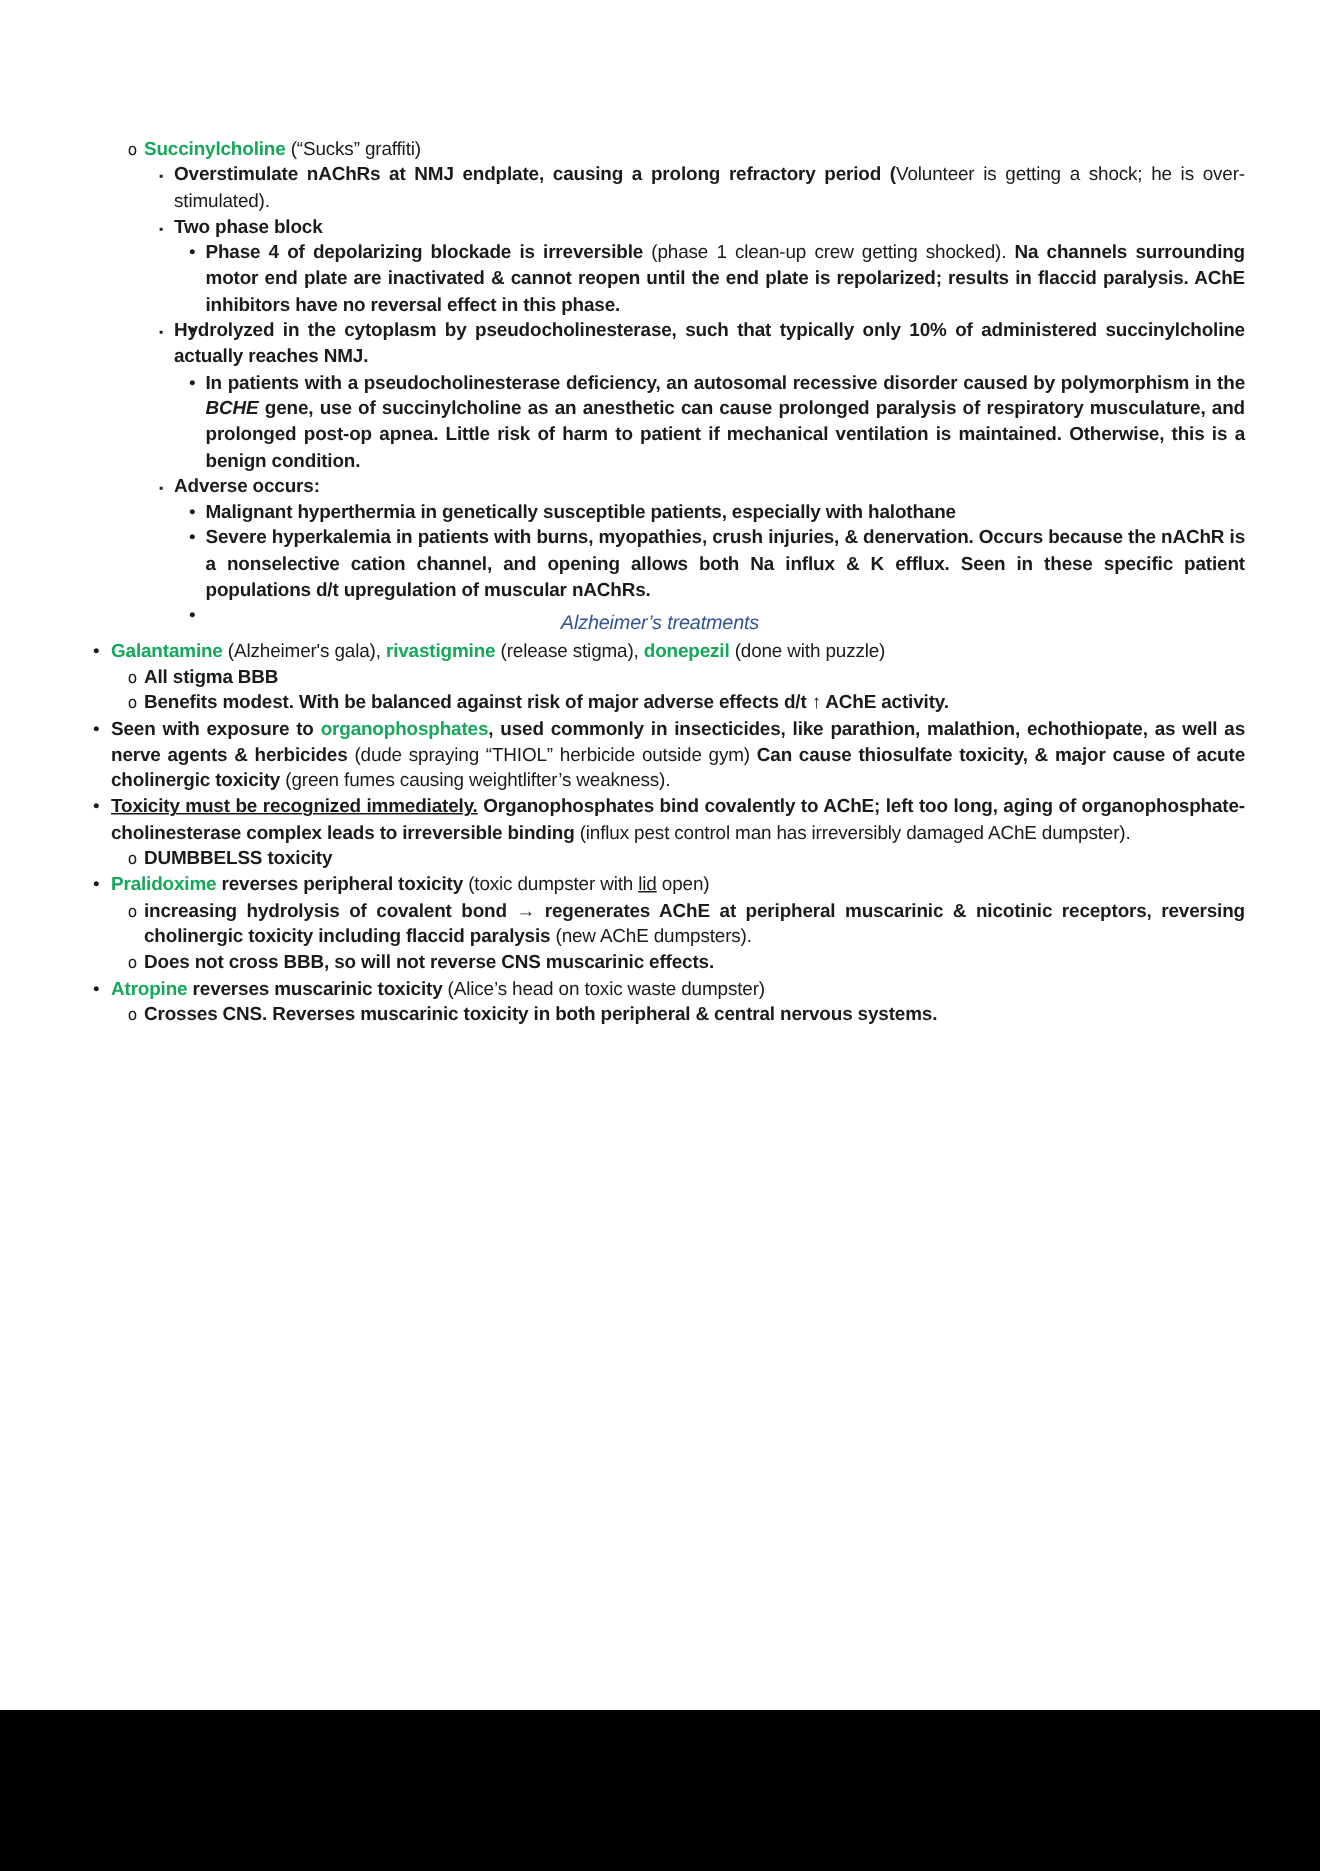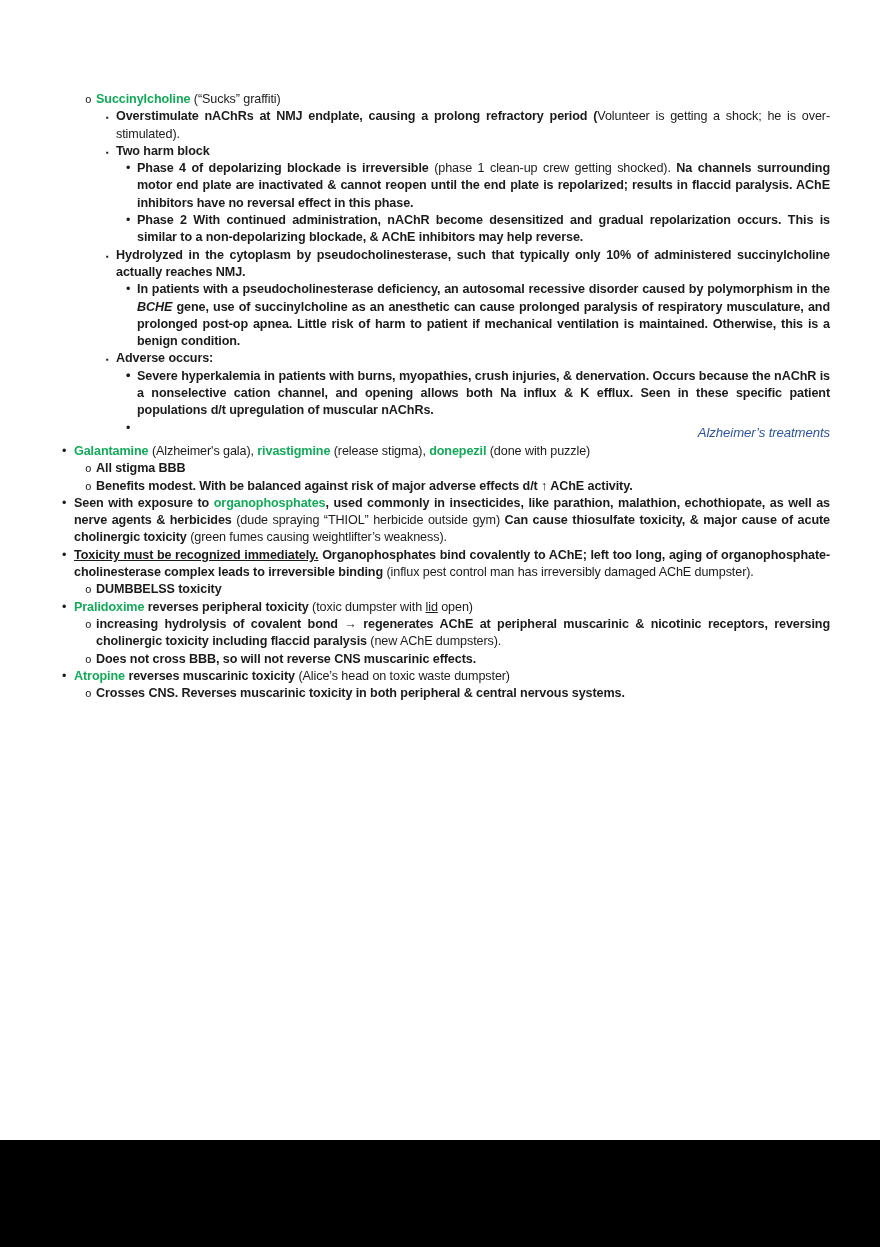--- a/index.html
+++ b/index.html
@@ -15,21 +15,21 @@
     position:absolute;
     top:91px;left:50px;width:780px;
     font-size:12.6px;line-height:17.3px;
     letter-spacing:-0.1px;
   }
   .heading{
     font-style:italic;
     color:#2F5496;
     font-size:13.2px;
     margin:4px 0 2px 0;
-    text-align:right;
+    text-align:center;
   }
   .item{
     position:relative;
     text-align:justify;
   }
   .item .txt{display:block;}
   .lvl1{padding-left:24px;}
   .lvl2{padding-left:46px;}
   .lvl3{padding-left:66px;}
   .lvl4{padding-left:87px;}
@@ -59,44 +59,44 @@
       <div class="item lvl2">
         <span class="bullet">o</span>
         <span class="txt"><span class="bold grn">Succinylcholine</span><span> (“Sucks” graffiti)</span></span>
       </div>
       <div class="item lvl3">
         <span class="bullet">▪</span>
         <span class="txt"><span class="bold">Overstimulate nAChRs at NMJ endplate, causing a prolong refractory period (</span><span>Volunteer is getting a shock; he is over-stimulated).</span></span>
       </div>
       <div class="item lvl3">
         <span class="bullet">▪</span>
-        <span class="txt"><span class="bold">Two harm block</span></span>
+        <span class="txt"><span class="bold">Two phase block</span></span>
       </div>
       <div class="item lvl4">
         <span class="bullet">•</span>
         <span class="txt"><span class="bold">Phase 4 of depolarizing blockade is irreversible </span><span>(phase 1 clean-up crew getting shocked). </span><span class="bold">Na channels surrounding motor end plate are inactivated &amp; cannot reopen until the end plate is repolarized; results in flaccid paralysis. AChE inhibitors have no reversal effect in this phase.</span></span>
       </div>
       <div class="item lvl4">
         <span class="bullet">•</span>
-        <span class="txt"><span class="bold">Phase 2 With continued administration, nAChR become desensitized and gradual repolarization occurs. This is similar to a non-depolarizing blockade, &amp; AChE inhibitors may help reverse.</span></span>
       </div>
       <div class="item lvl3">
         <span class="bullet">▪</span>
         <span class="txt"><span class="bold">Hydrolyzed in the cytoplasm by pseudocholinesterase, such that typically only 10% of administered succinylcholine actually reaches NMJ.</span></span>
       </div>
       <div class="item lvl4">
         <span class="bullet">•</span>
         <span class="txt"><span class="bold">In patients with a pseudocholinesterase deficiency, an autosomal recessive disorder caused by polymorphism in the </span><span class="bold ital">BCHE</span><span class="bold"> gene, use of succinylcholine as an anesthetic can cause prolonged paralysis of respiratory musculature, and prolonged post-op apnea. Little risk of harm to patient if mechanical ventilation is maintained. Otherwise, this is a benign condition.</span></span>
       </div>
       <div class="item lvl3">
         <span class="bullet">▪</span>
         <span class="txt"><span class="bold">Adverse occurs:</span></span>
       </div>
       <div class="item lvl4">
         <span class="bullet">•</span>
+        <span class="txt"><span class="bold">Malignant hyperthermia in genetically susceptible patients, especially with halothane</span></span>
       </div>
       <div class="item lvl4">
         <span class="bullet">•</span>
         <span class="txt"><span class="bold">Severe hyperkalemia in patients with burns, myopathies, crush injuries, &amp; denervation. Occurs because the nAChR is a nonselective cation channel, and opening allows both Na influx &amp; K efflux. Seen in these specific patient populations d/t upregulation of muscular nAChRs.</span></span>
       </div>
       <div class="item lvl4">
         <span class="bullet">•</span>
       </div>
       <div class="heading">Alzheimer’s treatments</div>
       <div class="item lvl1">

